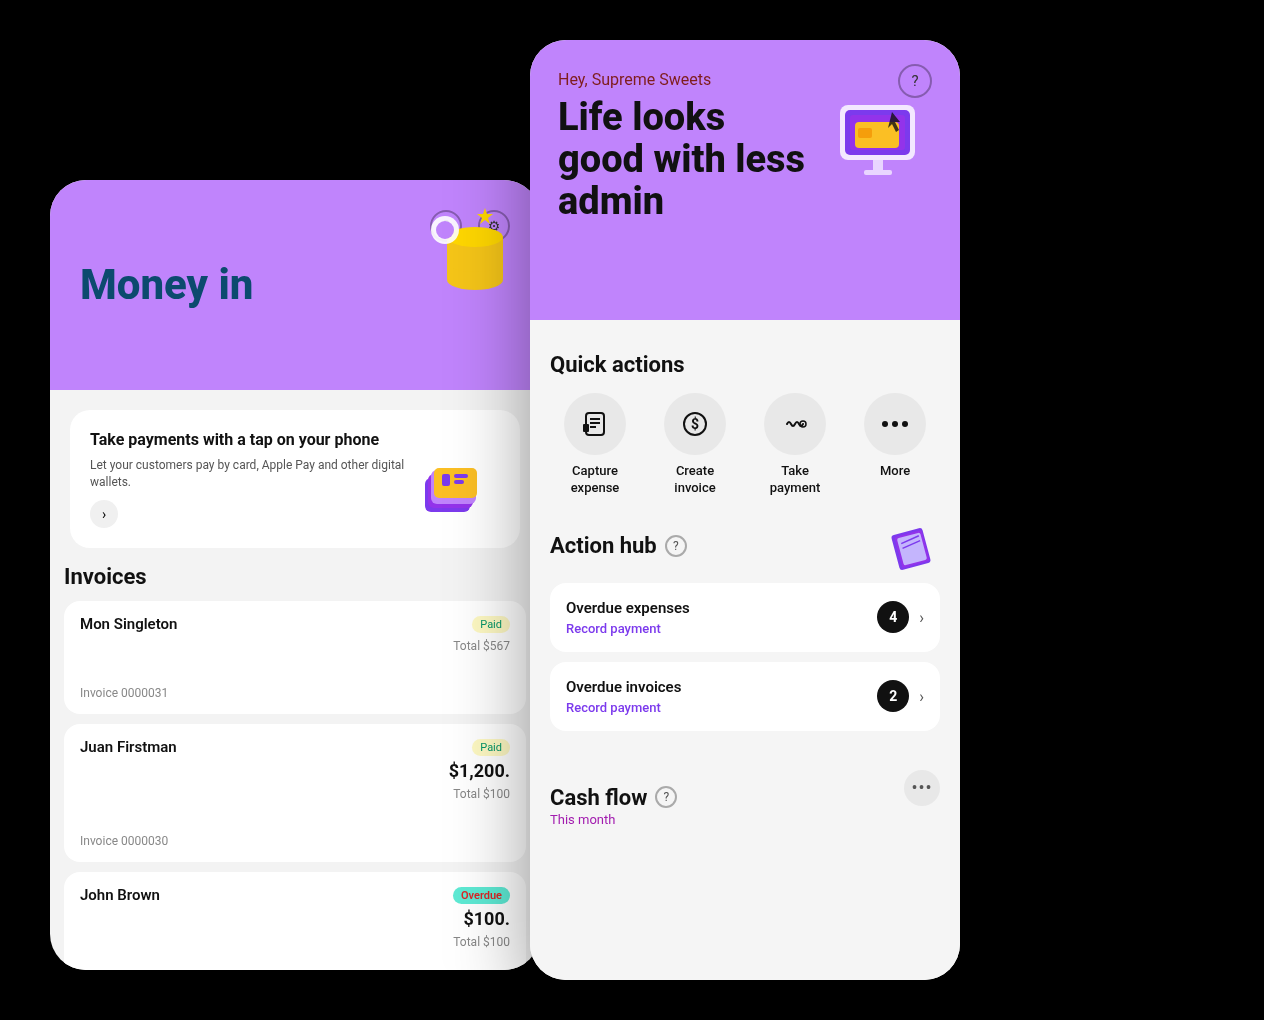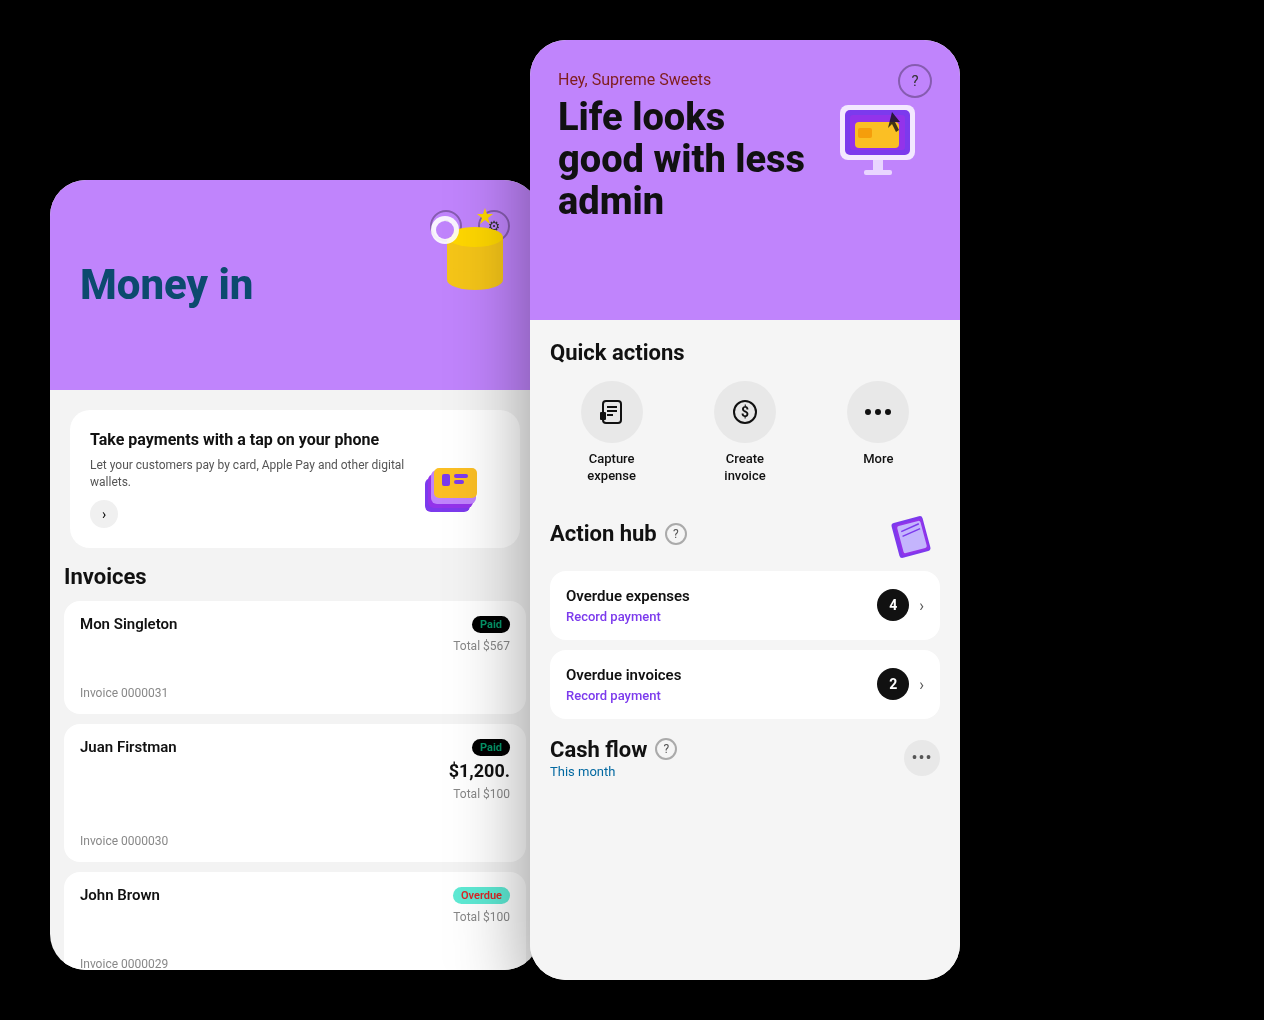--- a/index.html
+++ b/index.html
@@ -133,24 +133,24 @@
       justify-content: space-between;
       align-items: center;
       margin-bottom: 4px;
     }
     .invoice-name {
       font-size: 15px;
       font-weight: 600;
       color: #111;
     }
     .badge-paid {
-      background: #000000;
+      background: #fef9c3;
       color: #059669;
       font-size: 11px;
-      font-weight: 700;
+      font-weight: 400;
       padding: 2px 8px;
       border-radius: 20px;
     }
     .badge-overdue {
       background: #5eead4;
       color: #dc2626;
       font-size: 11px;
       font-weight: 600;
       padding: 2px 8px;
       border-radius: 20px;
@@ -224,21 +224,21 @@
       position: absolute;
       right: 20px;
       top: 50px;
       width: 120px;
       height: 120px;
     }
 
     
     .card-front-content {
       background: #f5f5f5;
-      padding: 20px 20px;
+      padding: 32px 20px;
       height: calc(100% - 280px);
       overflow: hidden;
     }
 
     
     .quick-actions-title {
       font-size: 22px;
       font-weight: 700;
       color: #111;
       margin-bottom: 16px;
@@ -353,29 +353,30 @@
     .cash-flow-header {
       display: flex;
       align-items: center;
       justify-content: space-between;
       margin-top: 18px;
     }
     .cash-flow-left {
       display: flex;
       align-items: center;
       gap: 8px;
+      margin-top: 36px;
     }
     .cash-flow-title {
       font-size: 22px;
       font-weight: 700;
       color: #111;
     }
     .cash-flow-subtitle {
       font-size: 13px;
-      color: #0369a1;
+      color: #a21caf;
       margin-top: 2px;
     }
     .more-dots {
       width: 36px;
       height: 36px;
       background: #e8e8e8;
       border-radius: 50%;
       display: flex;
       align-items: center;
       justify-content: center;
@@ -458,20 +459,21 @@
           <span class="invoice-number">Invoice 0000030</span>
           <span class="invoice-total">Total $100</span>
         </div>
       </div>
 
       <div class="invoice-item">
         <div class="invoice-top">
           <span class="invoice-name">John Brown</span>
           <span class="badge-overdue">Overdue</span>
         </div>
+        <div class="invoice-amount">$100.</div>
         <div class="invoice-bottom">
           <span class="invoice-number">Invoice 0000029</span>
           <span class="invoice-total">Total $100</span>
         </div>
       </div>
     </div>
   </div>
 
   <div class="card-front">
     <div class="card-front-header">
@@ -517,20 +519,29 @@
           <div class="action-icon">
             <svg width="28" height="28" viewBox="0 0 28 28" fill="none" xmlns="http://www.w3.org/2000/svg">
               <circle cx="14" cy="14" r="11" stroke="#111" stroke-width="2" fill="none"></circle>
               <text x="14" y="19" text-anchor="middle" font-size="14" fill="#111" font-weight="bold">$</text>
             </svg>
           </div>
           <div class="action-label">Create<br>invoice</div>
         </div>
         <div class="action-item">
           <div class="action-icon">
+            <svg width="28" height="28" viewBox="0 0 28 28" fill="none" xmlns="http://www.w3.org/2000/svg">
+              <path d="M6 14 Q8 10 10 14 Q12 18 14 14 Q16 10 18 14 Q20 18 22 14" stroke="#111" stroke-width="2" fill="none" stroke-linecap="round"></path>
+              <circle cx="22" cy="14" r="3" stroke="#111" stroke-width="1.5" fill="none"></circle>
+            </svg>
+          </div>
+          <div class="action-label">Take<br>payment</div>
+        </div>
+        <div class="action-item">
+          <div class="action-icon">
             <svg width="28" height="10" viewBox="0 0 28 10" fill="none" xmlns="http://www.w3.org/2000/svg">
               <circle cx="4" cy="5" r="3" fill="#111"></circle>
               <circle cx="14" cy="5" r="3" fill="#111"></circle>
               <circle cx="24" cy="5" r="3" fill="#111"></circle>
             </svg>
           </div>
           <div class="action-label">More</div>
         </div>
       </div>
 

